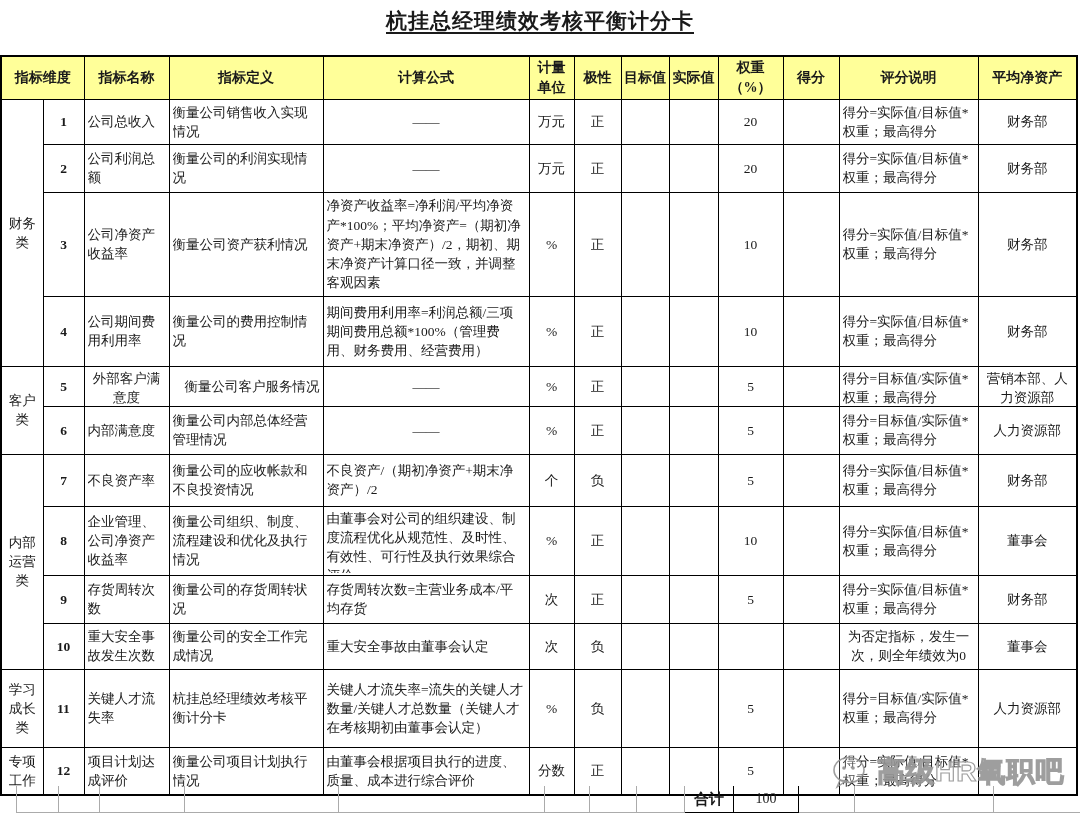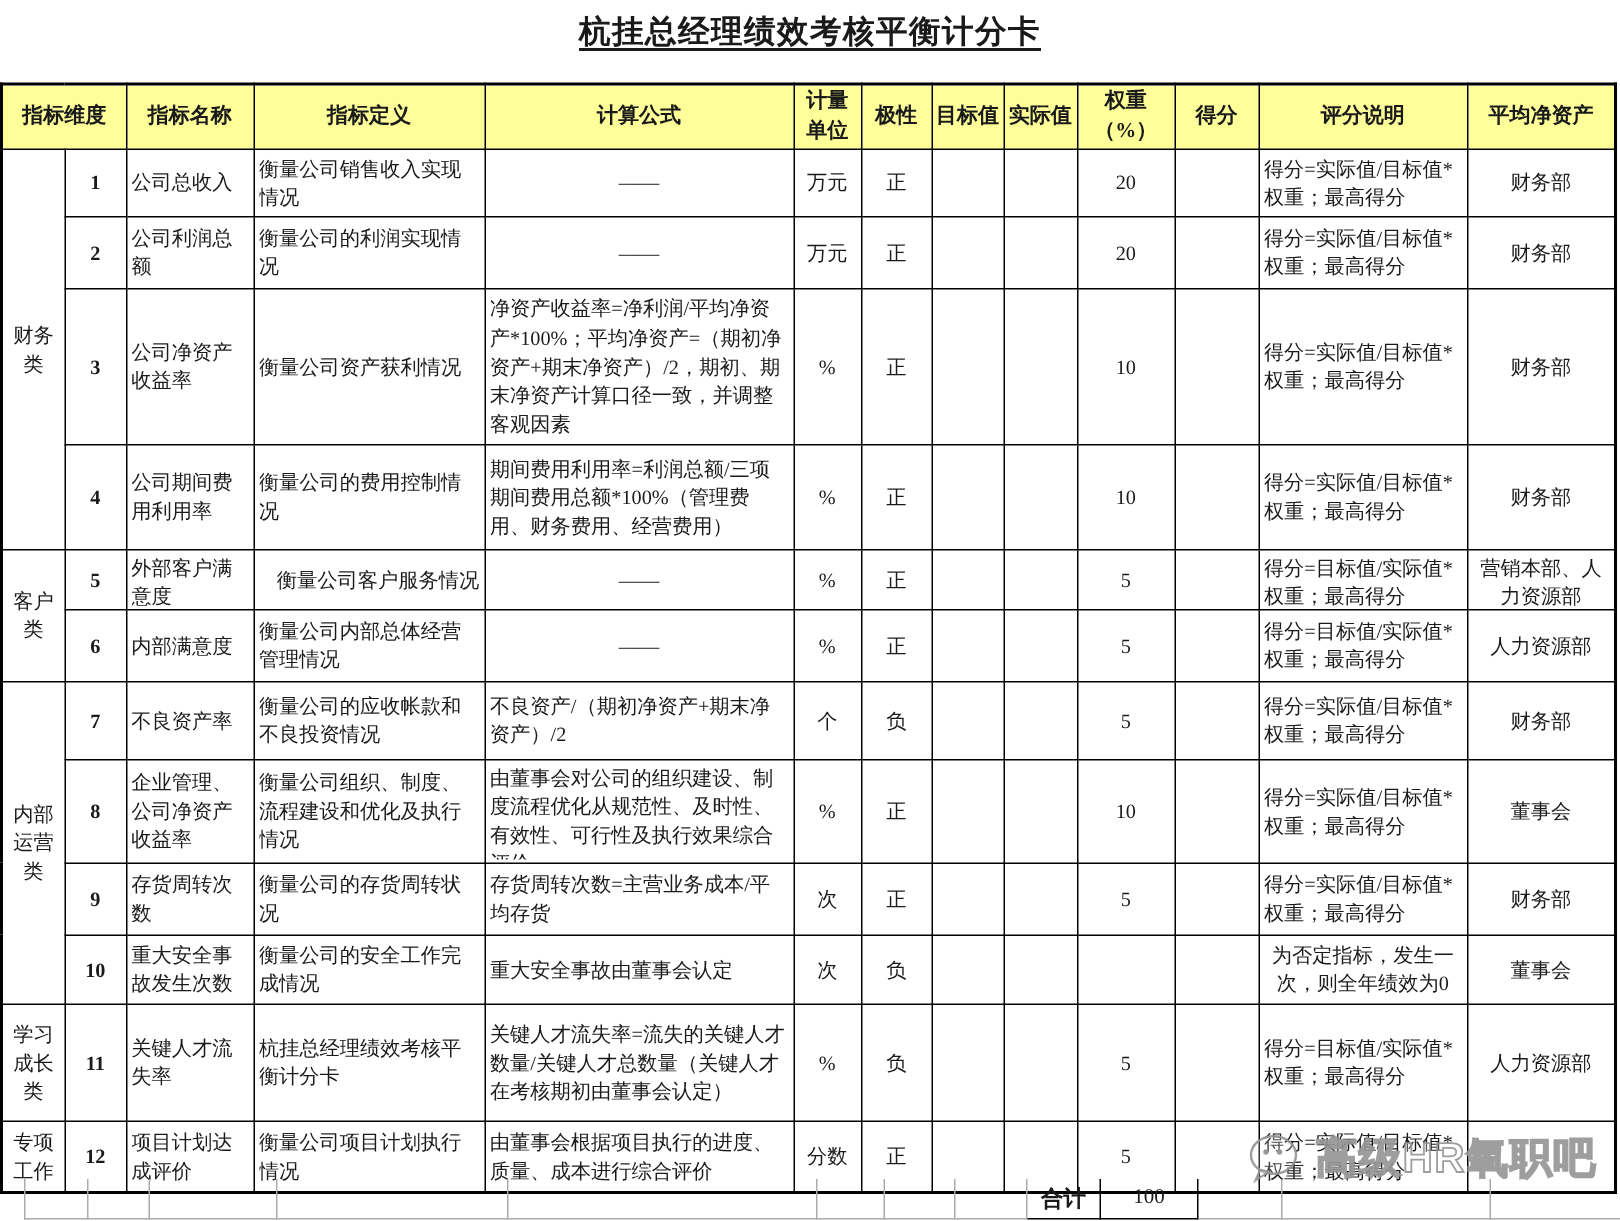--- a/index.html
+++ b/index.html
@@ -248,21 +248,21 @@
           </td>
         </tr>
         <tr style="height: 40px;">
           <td class="group-cell" rowspan="2">
             <div class="clip">客户类</div>
           </td>
           <td class="num-cell">
             <div class="clip" style="max-height: 35px;">5</div>
           </td>
           <td class="l">
-            <div class="clip" style="max-height: 35px;">外部客户满意度</div>
+            <div class="clip" style="max-height: 35px; text-align: center;">外部客户满意度</div>
           </td>
           <td class="l">
             <div class="clip" style="max-height: 35px; text-align: right;">衡量公司客户服务情况</div>
           </td>
           <td class="c">
             <div class="clip" style="max-height: 35px;">——</div>
           </td>
           <td class="c">
             <div class="clip" style="max-height: 35px;">%</div>
           </td>

